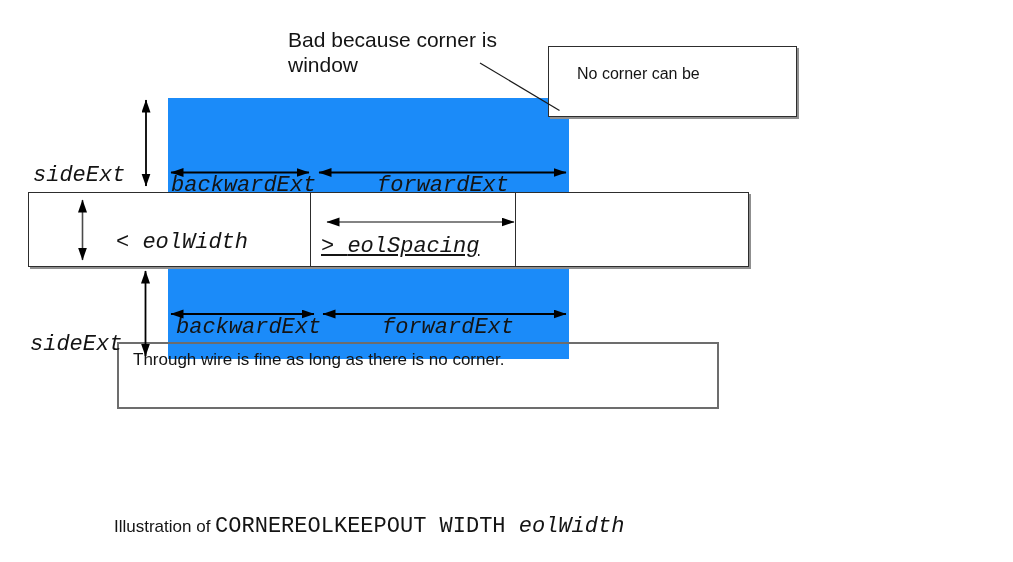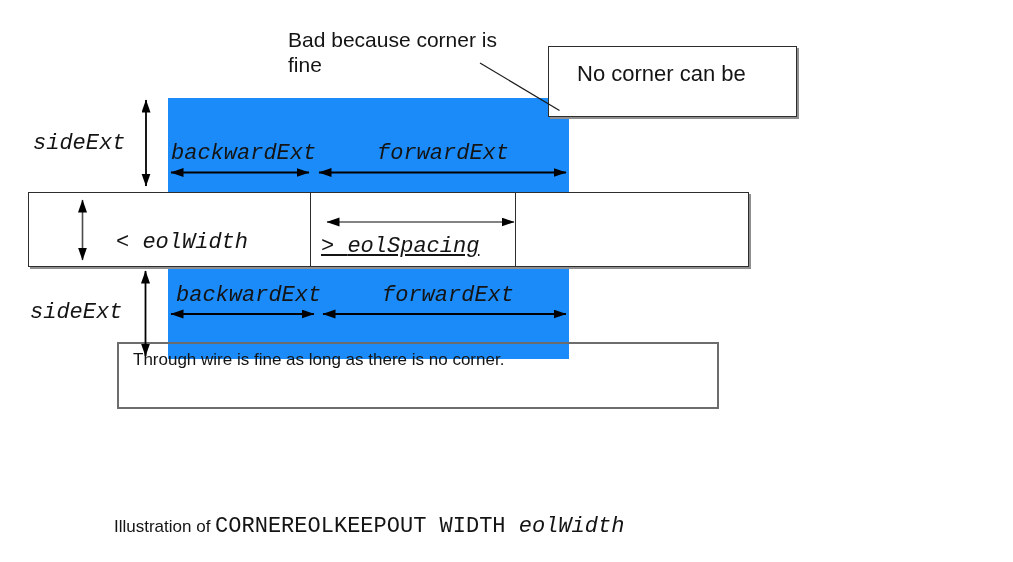--- a/index.html
+++ b/index.html
@@ -14,37 +14,37 @@
   .wbox {
     position:absolute; background:#ffffff; border:1px solid #2d2d2d;
     box-shadow:2px 2px 0 #8f8f8f; box-sizing:border-box; z-index:2;
   }
   .band-left  { left:28px;  top:192px; width:283px; height:75px; }
   .band-mid   { left:311px; top:192px; width:205px; height:75px; border-left:none; }
   .band-right { left:516px; top:192px; width:233px; height:75px; border-left:none; }
   .nocorner {
     left:548px; top:46px; width:249px; height:71px;
     display:flex; flex-direction:column; justify-content:flex-start;
-    padding:14px 0 0 28px; font-size:22px; line-height:25px;
+    padding:14px 0 0 28px; font-size:16px; line-height:25px;
   }
   .tbox {
     position:absolute; left:117px; top:342px; width:602px; height:67px;
     border:2px solid #6d6d6d; box-sizing:border-box; background:transparent;
     z-index:2; display:flex; padding:6px 0 0 14px;
     font-size:17px;
   }
   .badnote {
     position:absolute; left:288px; top:27px; font-size:21px; line-height:25px; z-index:3;
   }
   .mlabel {
     position:absolute; z-index:3;
     font-family:"Liberation Mono","DejaVu Sans Mono",monospace;
     font-size:22px; line-height:22px; white-space:pre;
   }
-  .ital { font-style:italic; }
+  .ital { font-style:italic;margin-top:32px; }
   .caption {
     position:absolute; left:114px; top:462px; z-index:3; white-space:pre;
     font-family:"Liberation Mono","DejaVu Sans Mono",monospace;
     font-size:22px; line-height:26px;
   }
   .caption .line { white-space:pre; }
   .caption .sans { font-family:"Liberation Sans", sans-serif; font-size:17px; }
   svg.overlay { position:absolute; left:0; top:0; z-index:4; pointer-events:none; }
 </style>
 </head>
@@ -61,21 +61,21 @@
   <div class="tbox">
     <span>Through wire is fine as long as there is no corner.</span>
   </div>
 
   <div class="wbox nocorner">
     <div>No corner can be</div>
   </div>
 
   <div class="badnote">
     <div>Bad because corner is</div>
-    <div>fine</div>
+    <div>window</div>
   </div>
 
   <span class="mlabel ital" style="left:33px;  top:133px;">sideExt</span>
   <span class="mlabel ital" style="left:30px;  top:302px;">sideExt</span>
   <span class="mlabel ital" style="left:171px; top:143px;">backwardExt</span>
   <span class="mlabel ital" style="left:377px; top:143px;">forwardExt</span>
   <span class="mlabel ital" style="left:176px; top:285px;">backwardExt</span>
   <span class="mlabel ital" style="left:382px; top:285px;">forwardExt</span>
 
   <span class="mlabel" style="left:116px; top:232px;"><span>&lt; </span><span class="ital">eolWidth</span></span>

